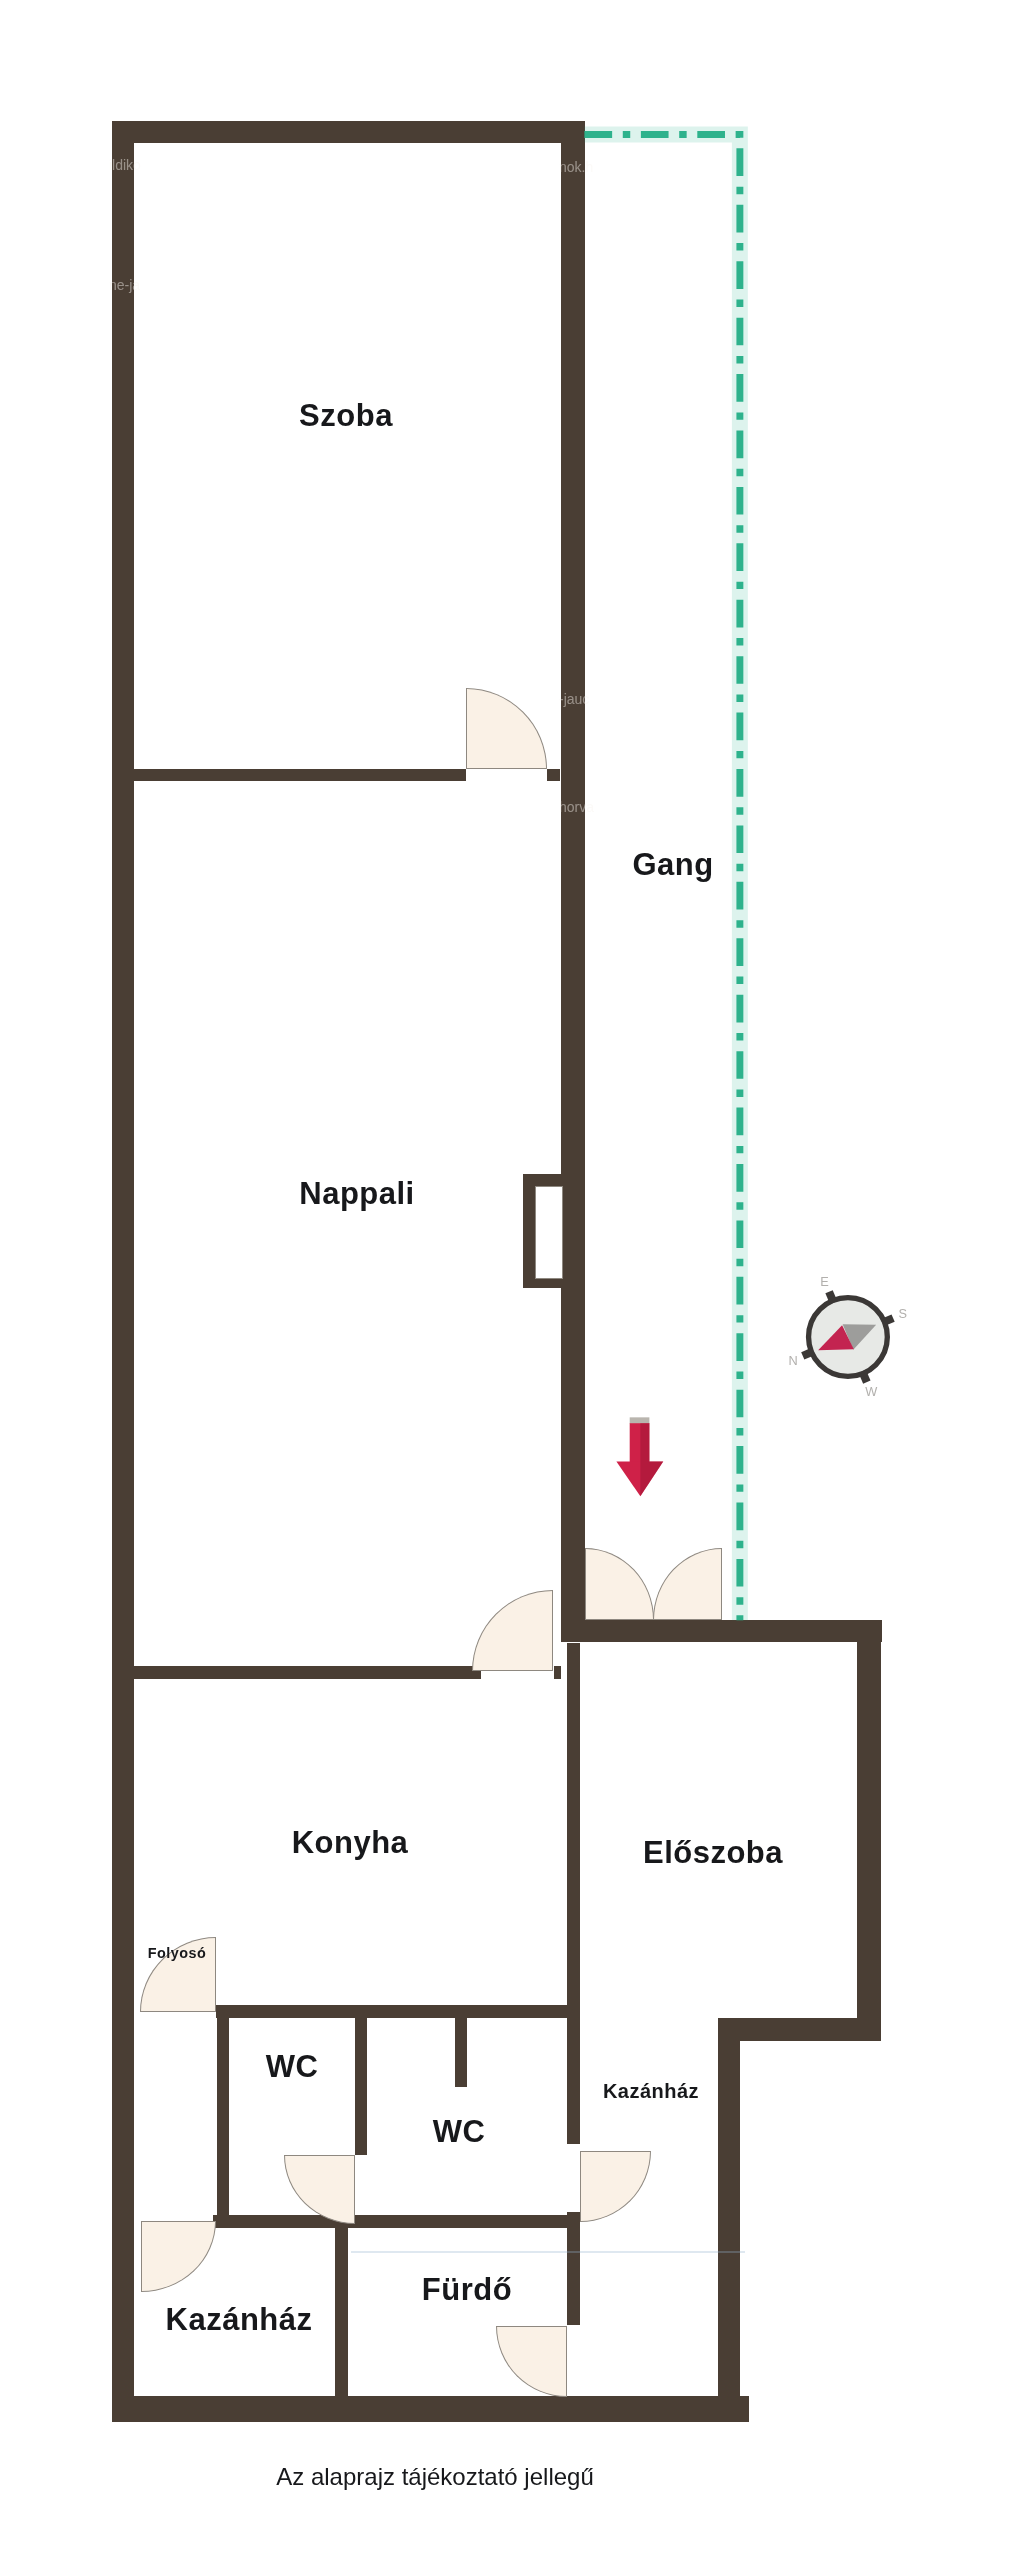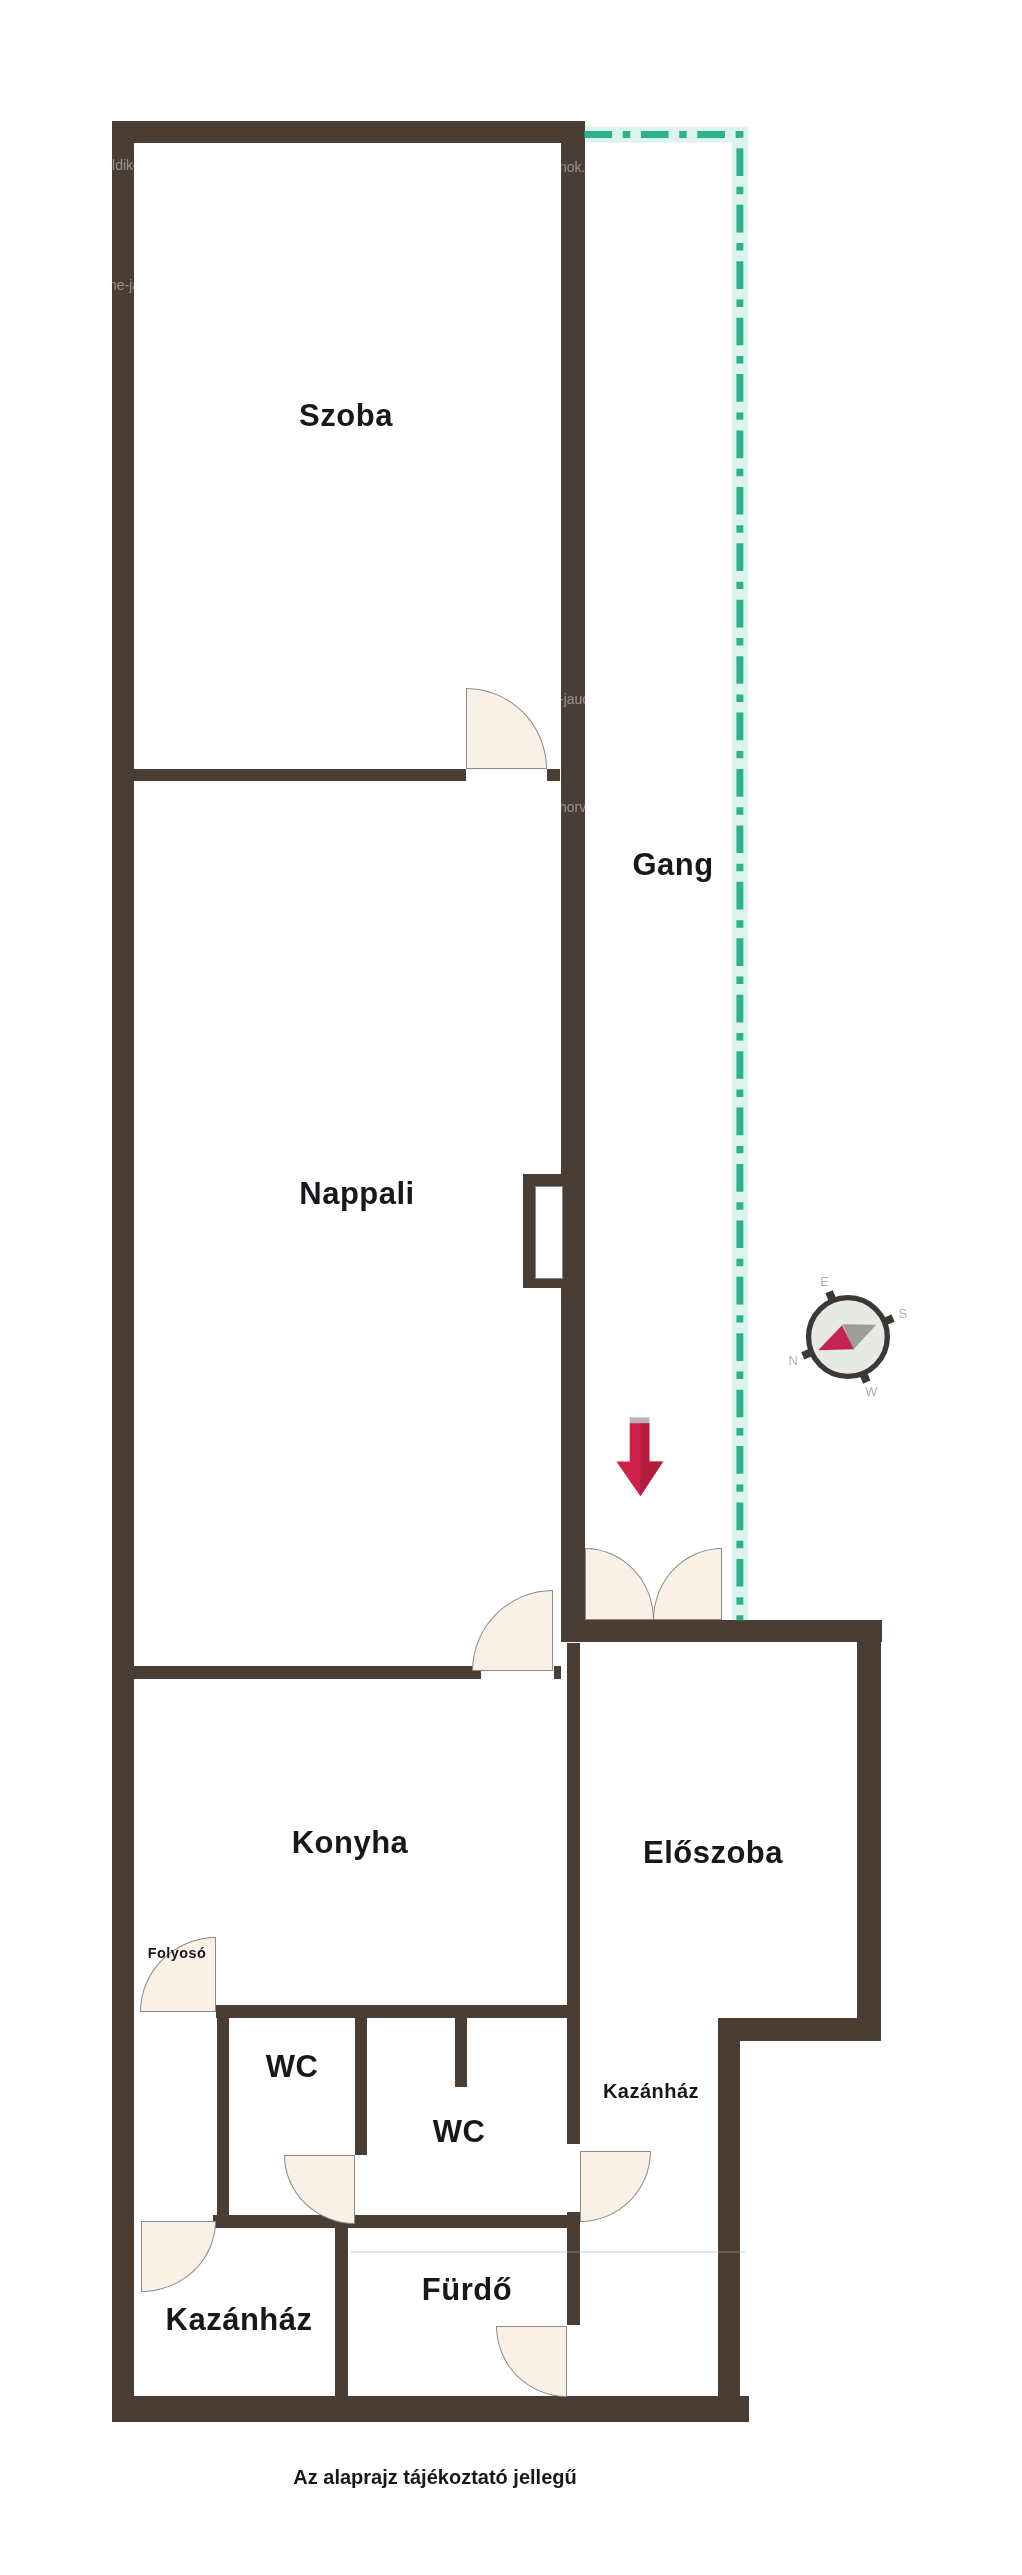--- a/index.html
+++ b/index.html
@@ -7,21 +7,21 @@
           font-family:"Liberation Sans", sans-serif;}
   .wall{position:absolute;background:#4a3e34;}
   .niche-outer{position:absolute;background:#4a3e34;}
   .niche-inner{position:absolute;background:#ffffff;border:1.1px solid #8e8880;}
   .door{position:absolute;background:#faf1e6;border:1.6px solid #8e8880;box-sizing:border-box;}
   .room-label{position:absolute;transform:translate(-50%,-50%);font-weight:bold;color:#17181b;
               white-space:nowrap;letter-spacing:0.5px;}
   .lbl-60{font-size:31px;}
   .lbl-38{font-size:20px;}
   .lbl-27{font-size:14.4px;}
-  .caption{position:absolute;transform:translate(-50%,-50%);font-weight:bold;font-size:20px;
+  .caption{position:absolute;transform:translate(-50%,-50%);font-weight:normal;font-size:24px;
            color:#17181b;white-space:nowrap;}
   .overlay-svg{position:absolute;left:0;top:0;width:1022px;height:2576px;pointer-events:none;}
   .wm{position:absolute;font-size:14px;color:rgba(248,245,240,0.45);white-space:nowrap;}
   .artifact-line{position:absolute;background:rgba(150,180,205,0.30);}
 </style>
 </head>
 <body>
 
 <div class="canvas">
 

